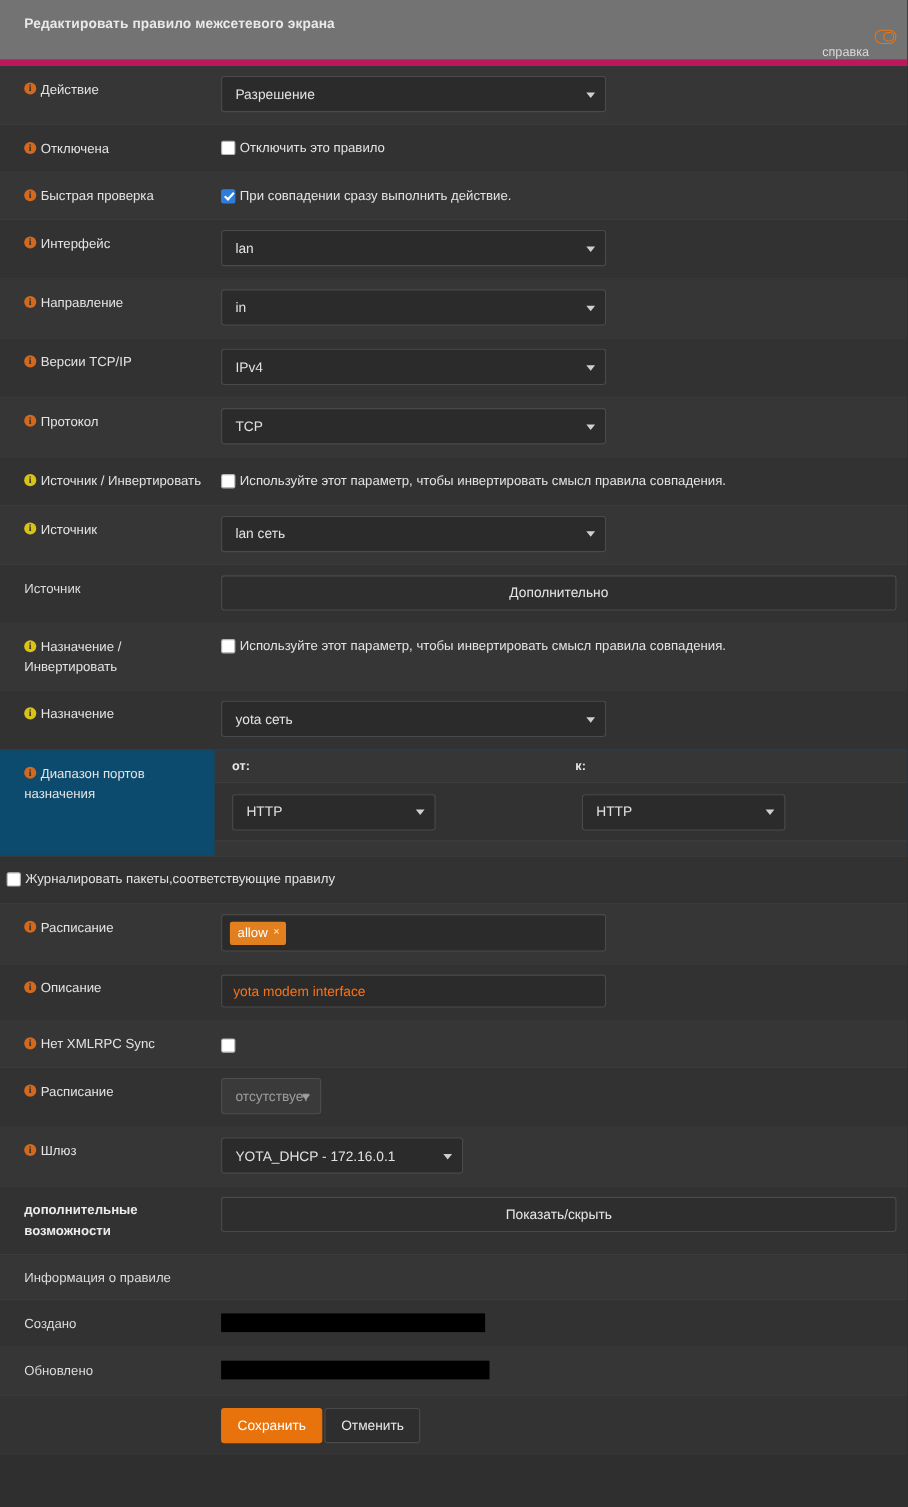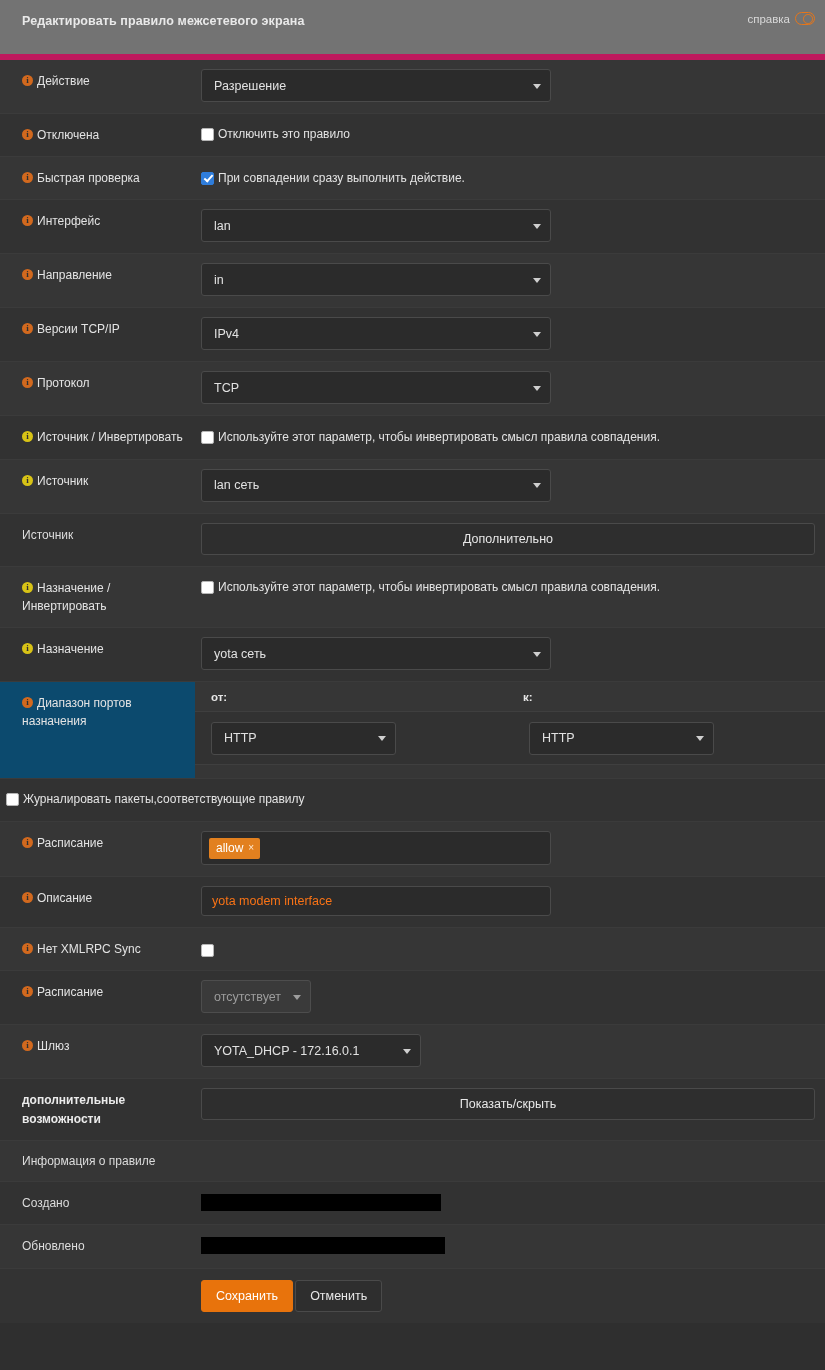--- a/index.html
+++ b/index.html
@@ -27,21 +27,21 @@
     color: #e9e9e9;
     line-height: 1.55;
     max-width: 330px;
     letter-spacing: .1px;
   }
   .help-wrap {
     position: absolute; right: 10px; top: 12px;
     display: flex; align-items: center; gap: 5px;
     cursor: pointer;
   }
-  .help-text { font-size: 11.5px; color: #d9d9d9; }
+  .help-text { font-size: 11.5px; color: #d9d9d9; margin-top: 30px; }
   .toggle-ic {
     width: 20px; height: 13px; border-radius: 7px;
     border: 1.6px solid #e4761b; position: relative; display:inline-block;
   }
   .toggle-ic:after {
     content:""; position:absolute; right: 1.5px; top: 1px;
     width: 7.5px; height: 7.5px; border-radius: 50%;
     border: 1.5px solid #e4761b;
   }
 
@@ -100,21 +100,21 @@
   }
   .sel .car {
     position: absolute; right: 9px; top: 50%;
     width: 0; height: 0; margin-top: -2px;
     border-left: 4.5px solid transparent;
     border-right: 4.5px solid transparent;
     border-top: 5px solid #cfcfcf;
   }
   .sel.w350 { width: 350px; }
   .sel.w185 { width: 185px; }
-  .sel.w115 { width: 110px; }
+  .sel.w115 { width: 91px; }
   .sel.w220 { width: 220px; }
   .sel.disabled {
     background: #3a3a3a; border-color: #4d4d4d; color: #9d9d9d; cursor: default;
   }
   .sel.disabled .car { border-top-color: #9d9d9d; }
 
   .inp {
     background: #2b2b2b;
     border: 1px solid #4a4a4a;
     border-radius: 3px;

